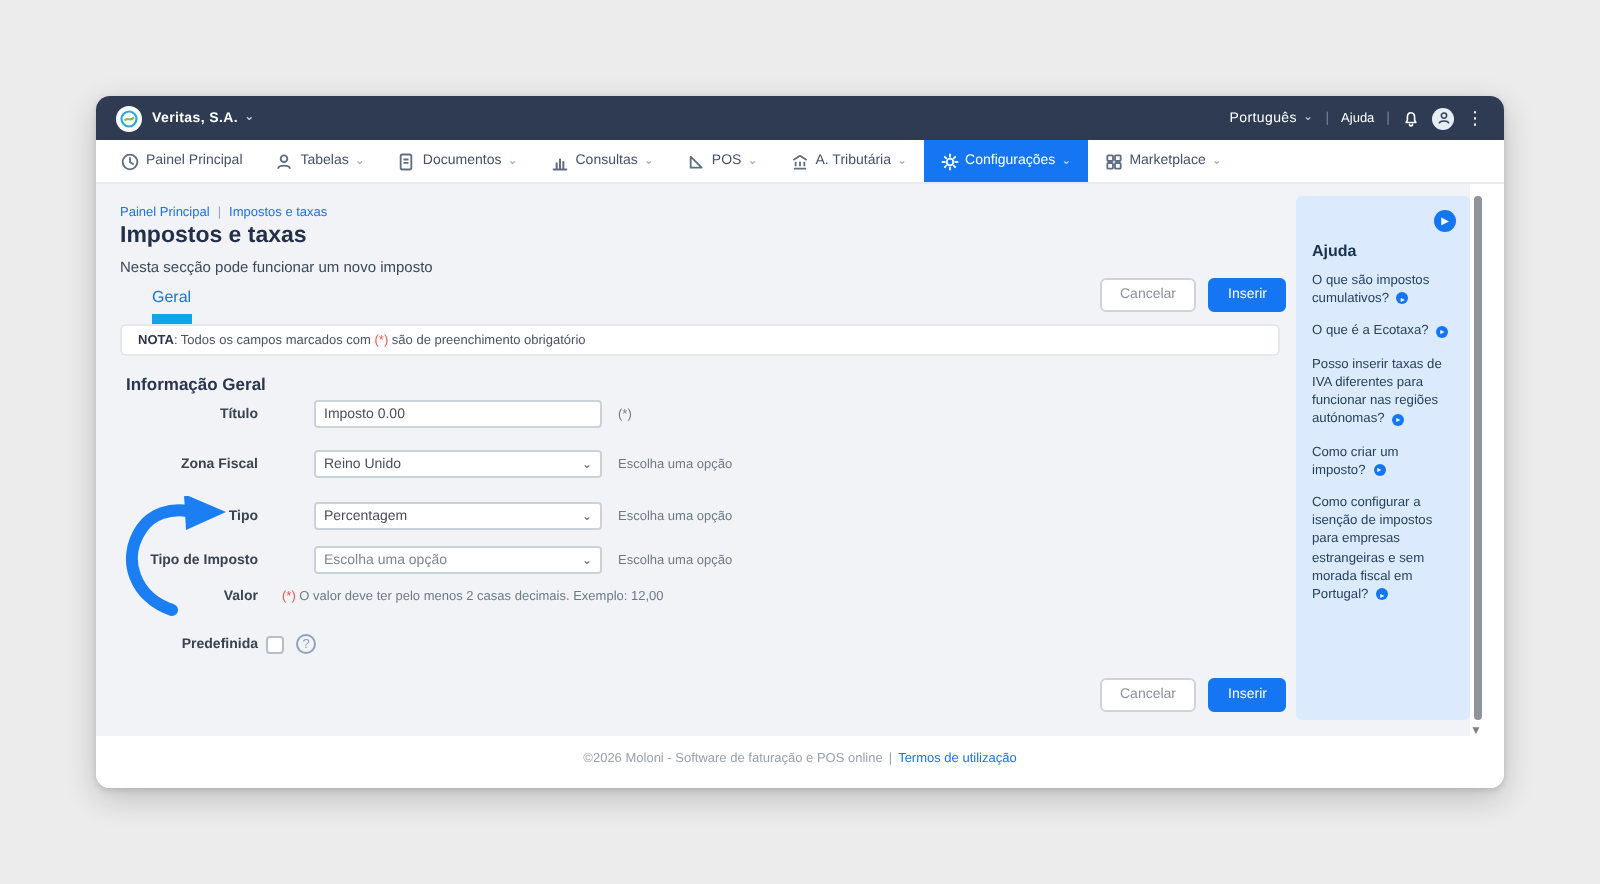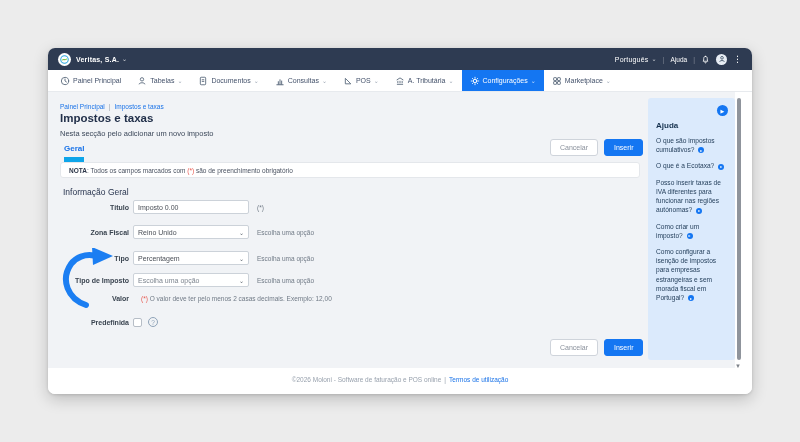--- a/index.html
+++ b/index.html
@@ -53,45 +53,45 @@
   
   .content {
     position: absolute; top: 44px; left: 0; width: 687px; height: 276px;
     background: #f1f3f6;
   }
   .breadcrumb { position: absolute; left: 12px; top: 11px; font-size: 6.5px; color: #9aa3af; display:flex; gap:4px; }
   .breadcrumb a { color: #1a73e8; text-decoration: none; cursor: pointer; }
   .page-title { position: absolute; left: 12px; top: 20px; font-size: 11.5px; font-weight: bold; color: #22304a; }
   .page-subtitle { position: absolute; left: 12px; top: 37px; font-size: 7.5px; color: #3c485a; }
   .tab {
-    position: absolute; left: 16px; top: 52px; font-size: 8px; font-weight: bold;
+    position: absolute; left: 28px; top: 52px; font-size: 8px; font-weight: normal;
     color: #1a73e8; padding-bottom: 4px; border-bottom: 6px solid #0ea5e9; cursor: pointer;
   }
   .btn {
     display: inline-flex; align-items: center; justify-content: center;
     height: 17px; padding: 0 9px; font-size: 7px; border-radius: 3px; cursor: pointer;
     font-family: inherit;
   }
   .btn-secondary { background: #fff; border: 1px solid #cfd4db; color: #8a919c; }
   .btn-primary { background: #1476f2; border: 1px solid #1476f2; color: #fff; }
   .actions { position: absolute; display: flex; gap: 6px; }
   .actions-top { left: 502px; top: 47px; }
   .actions-bottom { left: 502px; top: 247px; }
   .nota {
     position: absolute; left: 12px; top: 70px; width: 580px; height: 16px;
     background: #fff; border: 1px solid #e4e7eb; border-radius: 3px;
     display: flex; align-items: center; padding: 0 8px; font-size: 6.5px; color: #4a5261;
     white-space: pre;
   }
   .nota b { color: #2c3648; }
   .req { color: #e8584f; }
-  .section-title { position: absolute; left: 15px; top: 95px; font-size: 8.5px; font-weight: normal; color: #2a3650; text-align: center; }
+  .section-title { position: absolute; left: 15px; top: 95px; font-size: 8.5px; font-weight: bold; color: #2a3650; text-align: center; }
   .form-row { position: absolute; left: 12px; display: flex; align-items: center; }
   .form-label { width: 73px; text-align: right; font-size: 7px; font-weight: bold; color: #3a4450; padding-right: 4px; flex: 0 0 auto; }
-  .control { width: 116px; height: 14px; background:#fff; border: 1px solid #ccd2d9; border-radius: 2px; font-size: 7px; color:#4a4f57; }
+  .control { width: 144px; height: 14px; background:#fff; border: 1px solid #ccd2d9; border-radius: 2px; font-size: 7px; color:#4a4f57;margin-left:24px; }
   input.control { padding: 0 4px; font-family: inherit; }
   .select { display: flex; align-items: center; justify-content: space-between; padding: 0 4px; cursor: pointer; }
   .select .sel-caret { color: #5a636e; font-size: 6px; }
   .select.placeholder .sel-value { color: #7d858f; }
   .helper { font-size: 6.5px; color: #707a86; margin-left: 8px; white-space: nowrap; }
   .checkbox { width: 9px; height: 9px; border: 1px solid #b6bdc6; border-radius: 2px; background: #fff; cursor: pointer; }
   .qmark {
     width: 10px; height: 10px; border-radius: 50%; border: 1px solid #8fa3b8;
     color: #8fa3b8; font-size: 6.5px; display: inline-flex; align-items: center; justify-content: center;
     margin-left: 6px; cursor: pointer;
@@ -252,21 +252,21 @@
 
   <div class="content">
 
     <div class="breadcrumb">
       <a>Painel Principal</a>
       <span>|</span>
       <a>Impostos e taxas</a>
     </div>
 
     <div class="page-title">Impostos e taxas</div>
-    <div class="page-subtitle">Nesta secção pelo adicionar um novo imposto</div>
+    <div class="page-subtitle">Nesta secção pode funcionar um novo imposto</div>
 
     <div class="tab">Geral</div>
 
     <div class="actions actions-top">
       <button class="btn btn-secondary">Cancelar</button>
       <button class="btn btn-primary">Inserir</button>
     </div>
 
     <div class="nota"><b>NOTA</b><span>: Todos os campos marcados com </span><span class="req">(*)</span><span> são de preenchimento obrigatório</span></div>
 

